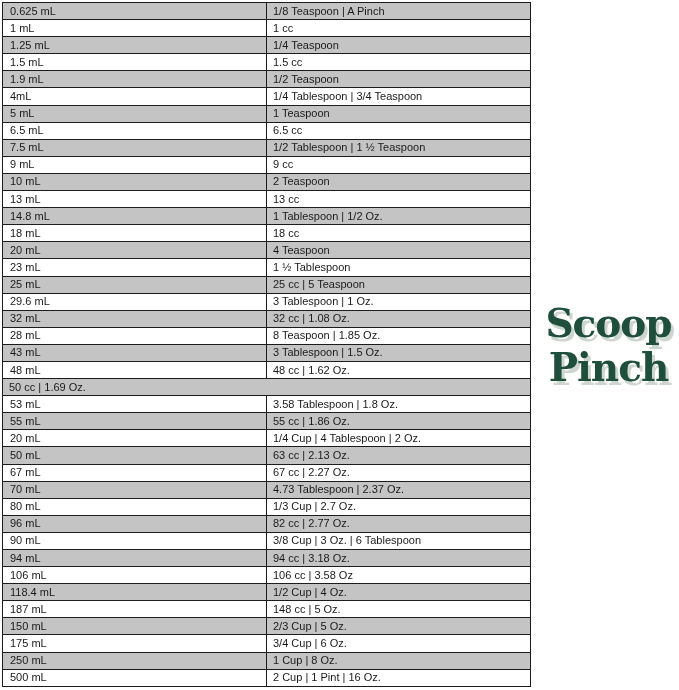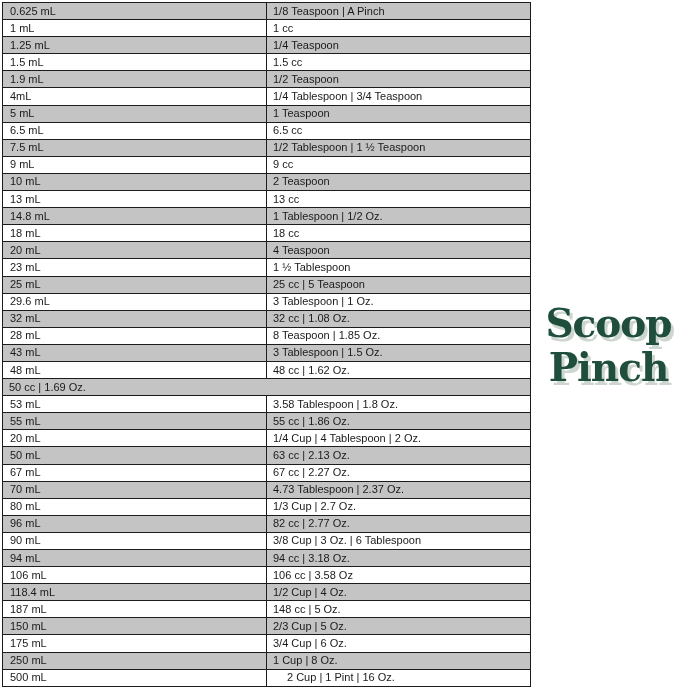--- a/index.html
+++ b/index.html
@@ -29,21 +29,21 @@
     box-sizing: border-box;
     background: #ffffff;
   }
   .row {
     flex: 1 1 0;
     display: flex;
     border-bottom: 1px solid #1c1c1c;
     box-sizing: border-box;
     min-height: 0;
   }
-  .row:last-child { border-bottom: none; gap: 14px; }
+  .row:last-child { border-bottom: none; }
   .row.striped { background: var(--stripe, #c4c4c4); }
   .cell {
     display: flex;
     align-items: center;
     font-size: 11px;
     color: #1a1a1a;
     white-space: nowrap;
     overflow: hidden;
     box-sizing: border-box;
     line-height: 1;

